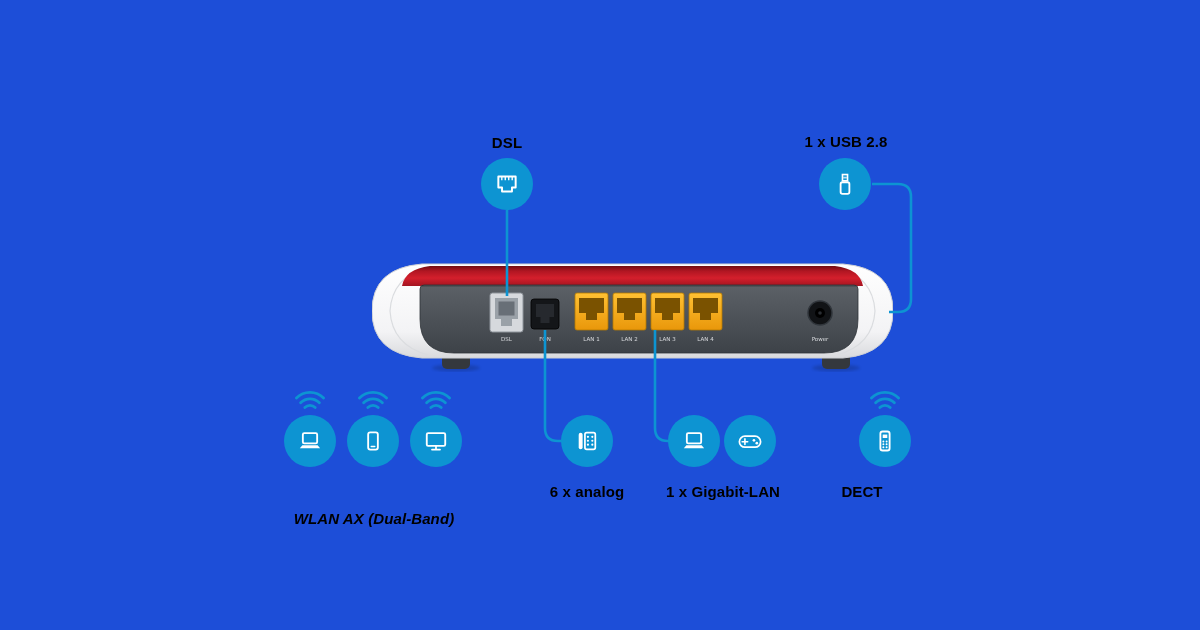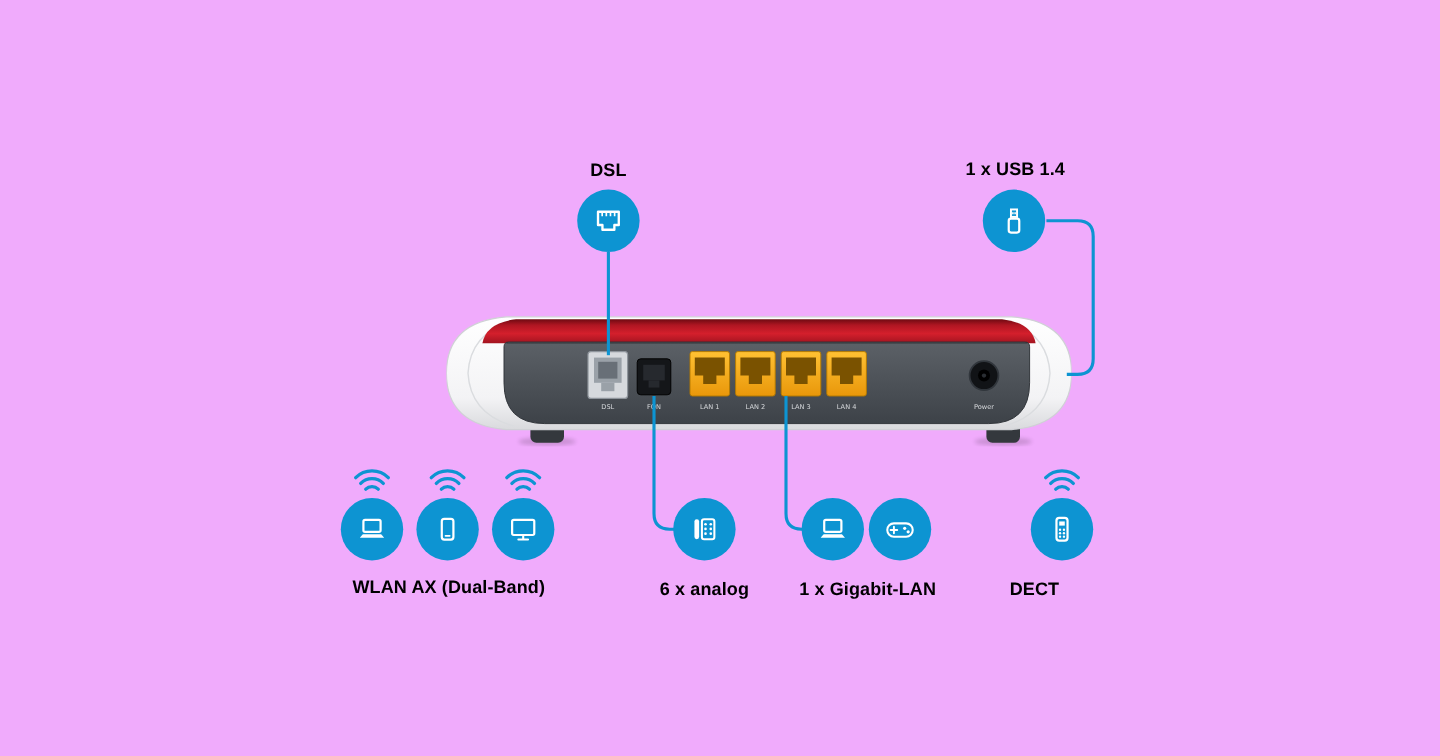--- a/index.html
+++ b/index.html
@@ -1,19 +1,19 @@
 <!DOCTYPE html>
 <html style="--accent: #0d94d2;"><head>
 <meta charset="utf-8">
 <style>
   * { margin:0; padding:0; box-sizing:border-box; }
   html,body { background:#ffffff; }
   body { font-family:"Liberation Sans", sans-serif; }
   .canvas {
-    position:relative; width:1200px; height:630px; background:#f0abfc; overflow:hidden;
+    position:relative; width:1200px; height:630px; background:#1d4ed8; overflow:hidden;
   }
   .router { position:absolute; left:372px; top:262px; width:521px; height:110px; }
   .connectors { position:absolute; left:0; top:0; width:1200px; height:630px; pointer-events:none; }
   .bubble {
     position:absolute; width:52px; height:52px; border-radius:50%;
     background: var(--accent, #0d94d2);
     display:flex; align-items:center; justify-content:center;
   }
   .waves { position:absolute; width:40px; height:24px; }
   .label {
@@ -238,19 +238,19 @@
           <circle cx="14.4" cy="13.4" r="0.85"></circle>
         <circle cx="11.6" cy="15.9" r="0.85"></circle>
           <circle cx="14.4" cy="15.9" r="0.85"></circle>
         <circle cx="11.6" cy="18.4" r="0.85"></circle>
           <circle cx="14.4" cy="18.4" r="0.85"></circle>
       </g>
     </svg>
   </div>
 
   <div class="label" style="left:507px; top:134px;">DSL</div>
-  <div class="label" style="left:846px; top:133px;">1 x USB 1.4</div>
-  <div class="label" style="left:374px; top:481px;">WLAN AX (Dual-Band)</div>
+  <div class="label" style="left:846px; top:133px;">1 x USB 2.8</div>
+  <div class="label" style="left:374px; top:510px;font-style:italic;">WLAN AX (Dual-Band)</div>
   <div class="label" style="left:587px; top:483px;">6 x analog</div>
   <div class="label" style="left:723px; top:483px;">1 x Gigabit-LAN</div>
   <div class="label" style="left:862px; top:483px;">DECT</div>
 
 </div>
 
 </body></html>

